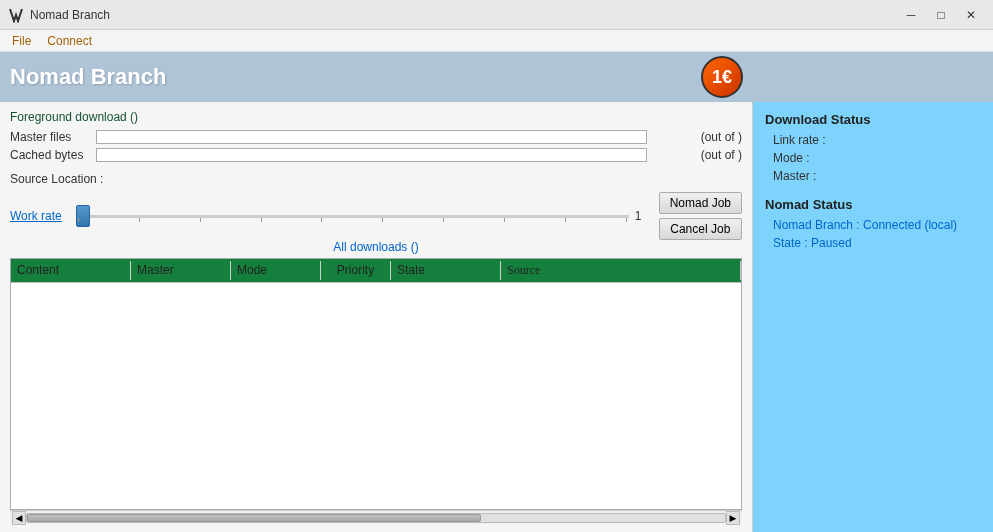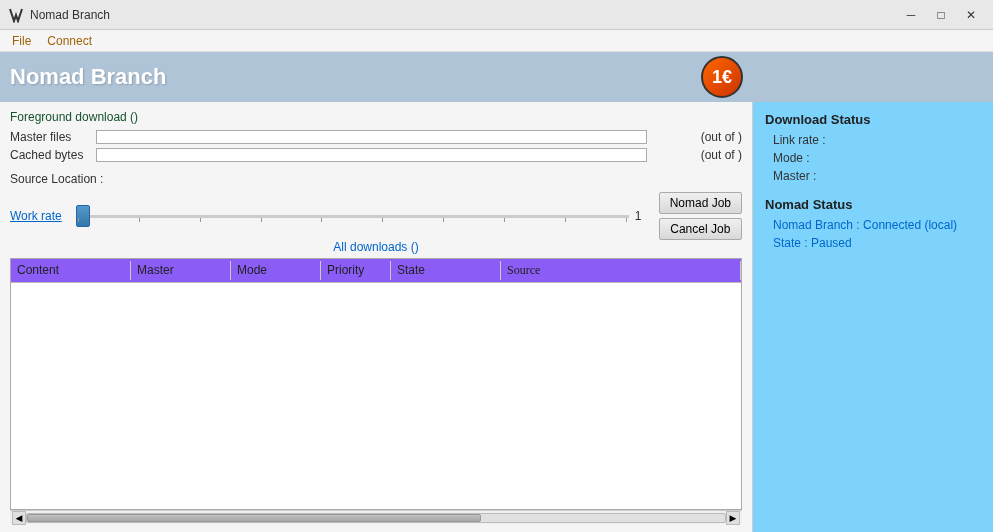--- a/index.html
+++ b/index.html
@@ -252,21 +252,21 @@
     .downloads-table-wrapper {
       flex: 1;
       border: 1px solid #aaa;
       background: white;
       overflow: hidden;
       display: flex;
       flex-direction: column;
     }
     .table-header {
       display: flex;
-      background: #8b5cf6;
+      background: #15803d;
       border-bottom: 1px solid #bbb;
       padding: 2px 0;
     }
     .table-header-cell {
       font-size: 12px;
       color: #222;
       padding: 2px 6px;
       border-right: 1px solid #ccc;
       cursor: pointer;
     }
@@ -308,21 +308,21 @@
       background: #e0e0e0;
       border: 1px solid #bbb;
       display: flex; align-items: center; justify-content: center;
       font-size: 9px; cursor: pointer;
     }
 
     
     .col-content { width: 120px; }
     .col-master { width: 100px; }
     .col-mode { width: 90px; }
-    .col-priority { width: 70px; }
+    .col-priority { width: 70px; text-align: center; }
     .col-state { width: 110px; }
     .col-source { flex: 1; font-family: Liberation Serif, serif; }
 
     
     .nm-icon {
       width: 16px; height: 16px;
       fill: #333;
     }
 
     .work-rate-buttons-row {

